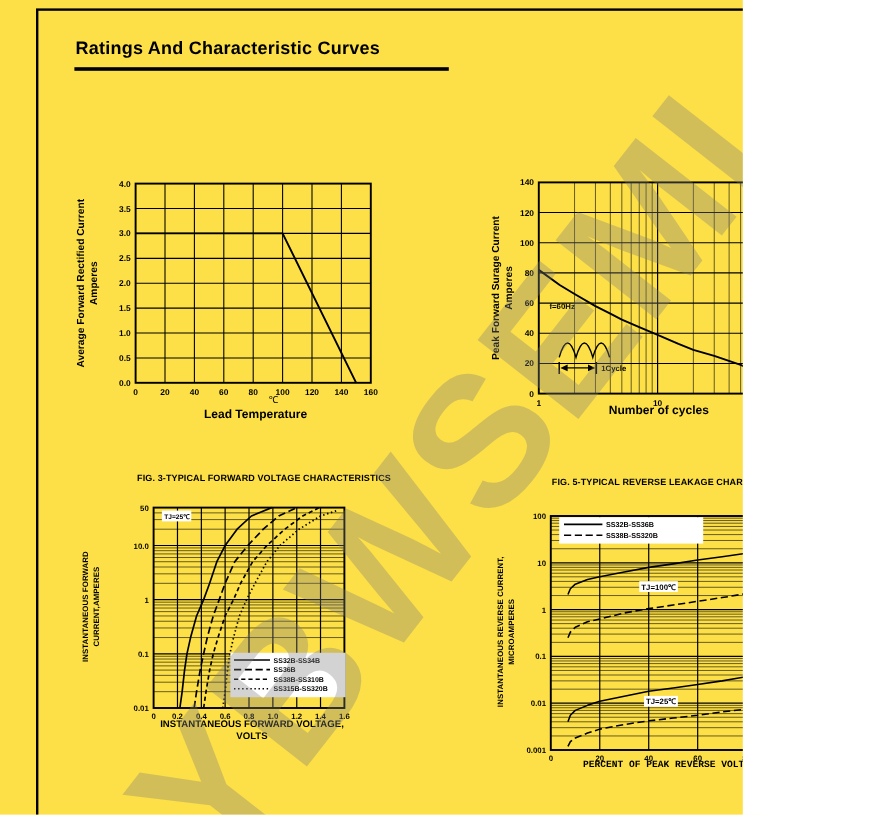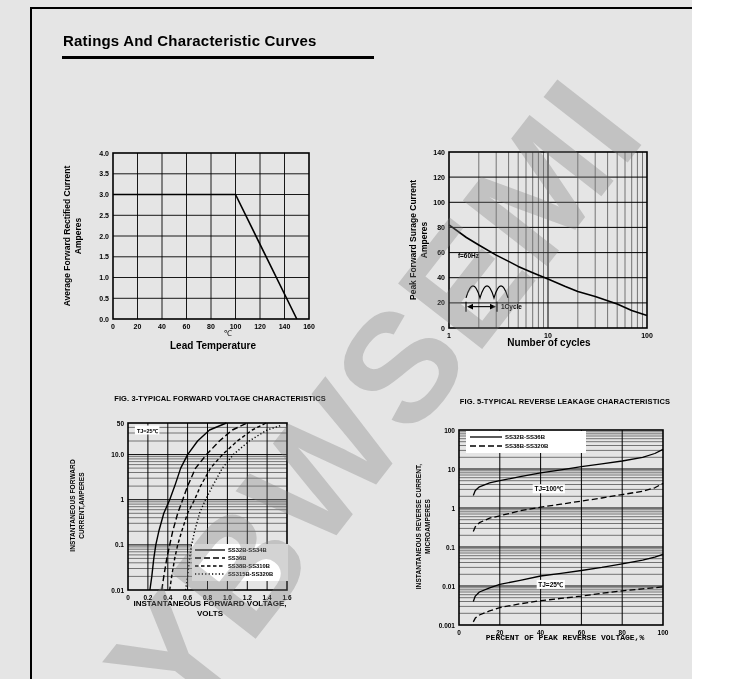--- a/index.html
+++ b/index.html
@@ -1,16 +1,16 @@
 <!DOCTYPE html>
 <html><head>
 <meta charset="utf-8">
 <style>
   html,body{margin:0;padding:0;background:#fff;}
-  .page{position:relative;width:692px;height:679px;background:#e5e5e5;overflow:hidden;
+  .page{position:relative;width:619px;height:679px;background:#fde047;overflow:hidden;
         font-family:"Liberation Sans",sans-serif;color:#000;}
   .abs{position:absolute;}
   .frame{border:2px solid #000;}
   .pagetitle{font-size:15px;font-weight:bold;letter-spacing:0.2px;}
   .underline{background:#000;height:3px;}
   .figtitle{font-size:7.5px;font-weight:bold;text-align:center;letter-spacing:0.1px;line-height:10px;}
   .ylab{font-weight:bold;text-align:center;transform:rotate(-90deg);}
   .ylab.big{font-size:8.5px;line-height:11px;}
   .ylab.small{font-size:6.5px;line-height:8.5px;letter-spacing:0.1px;}
   .xlab{font-weight:bold;text-align:center;}

